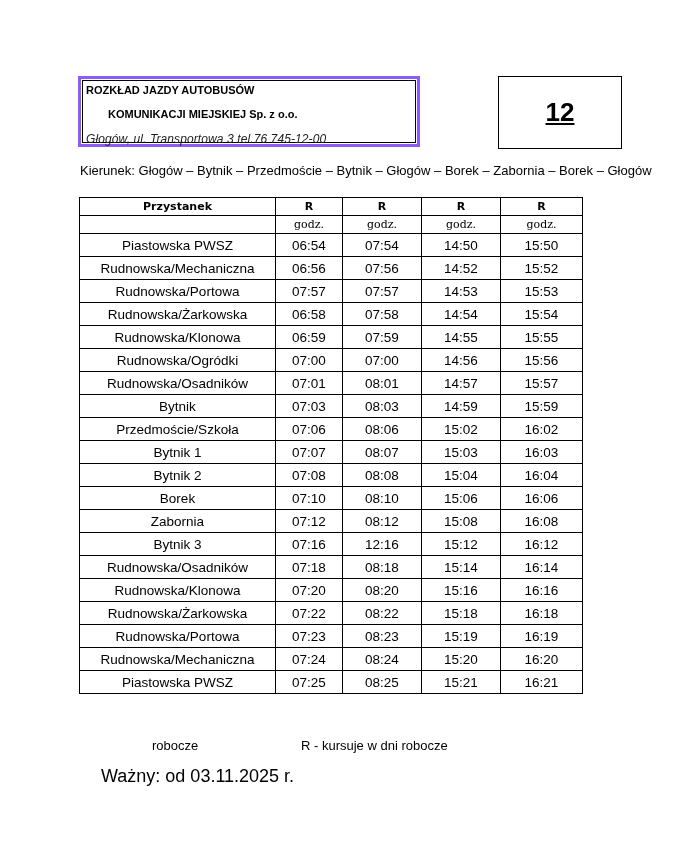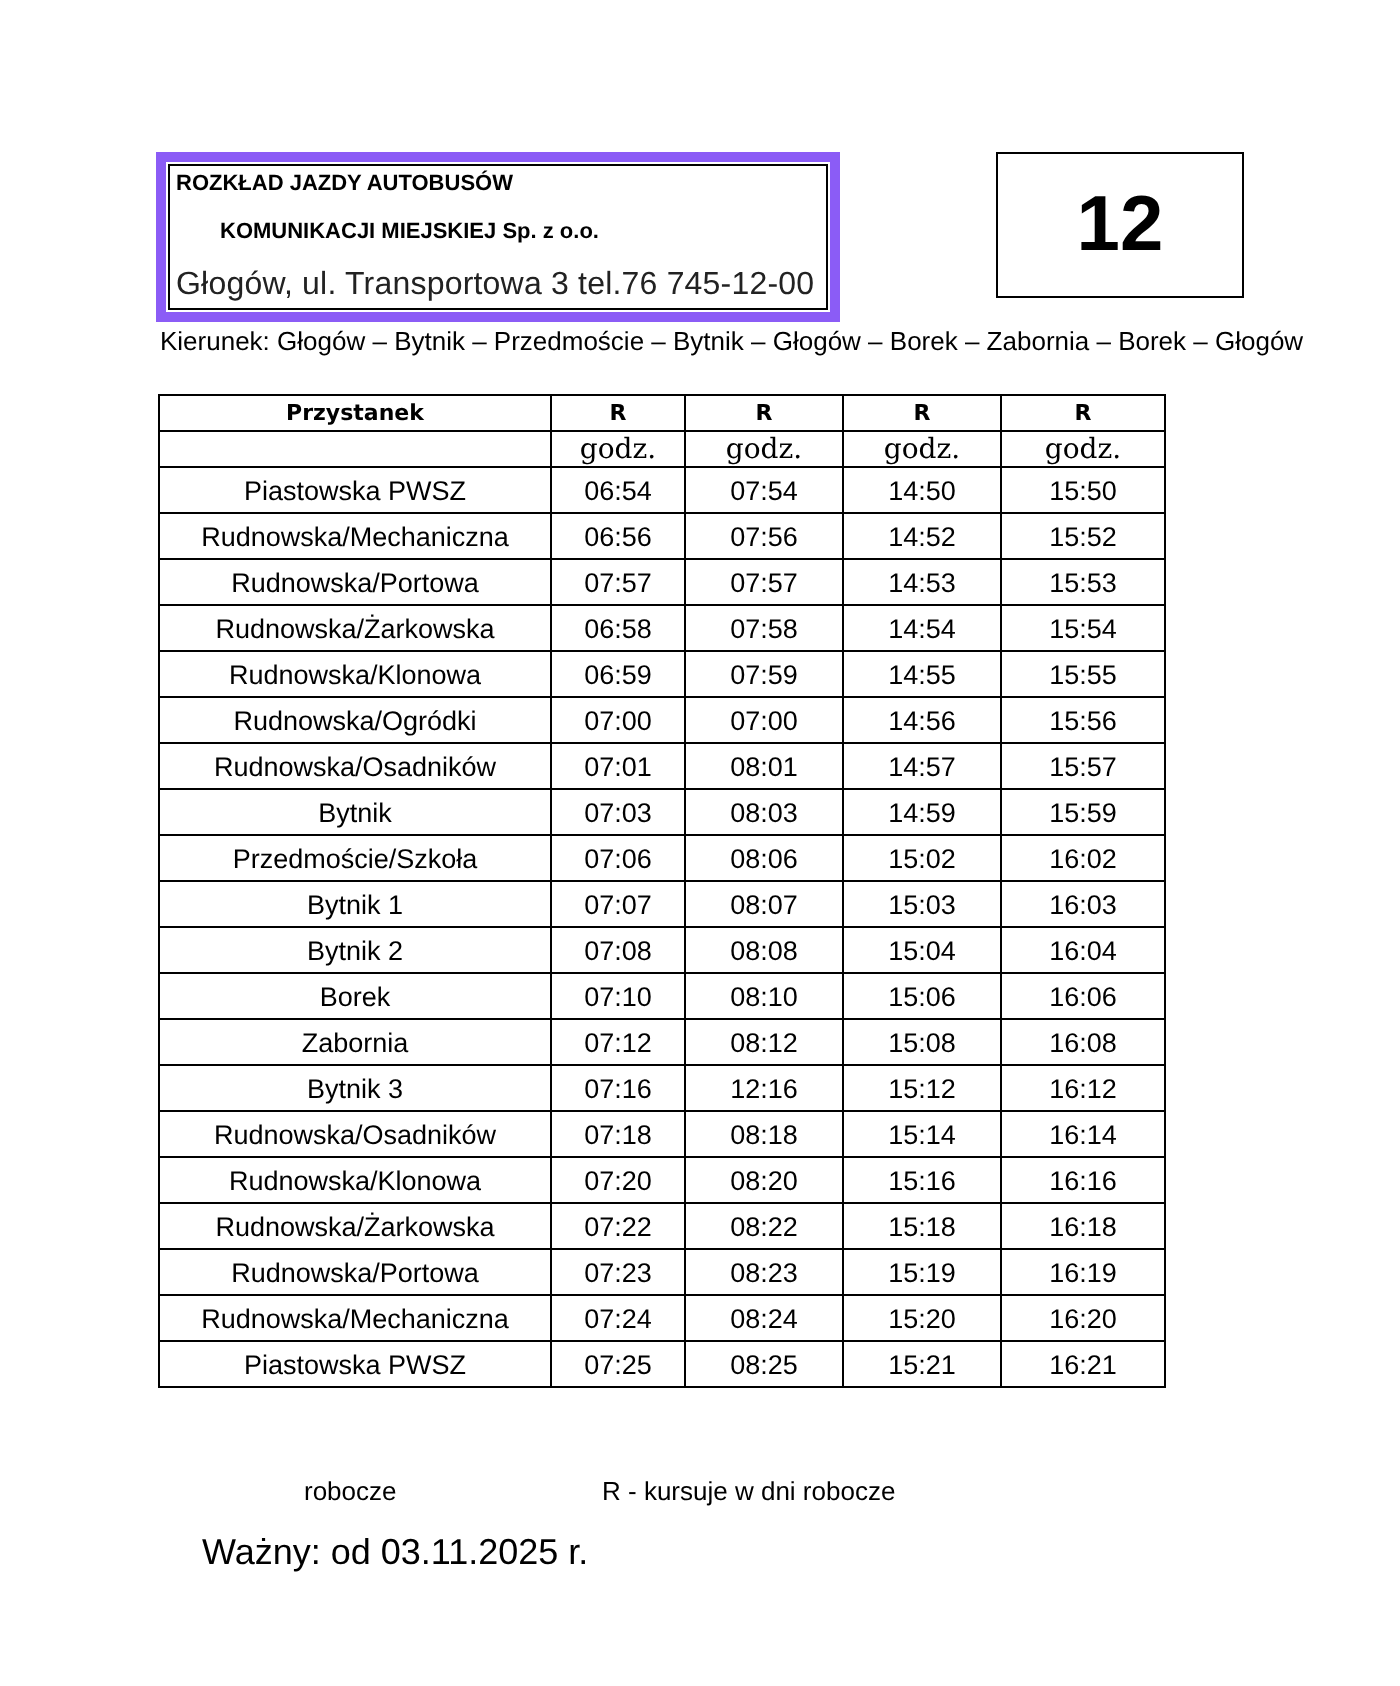--- a/index.html
+++ b/index.html
@@ -1,35 +1,35 @@
 <!DOCTYPE html>
 <html><head>
 <meta charset="utf-8">
 <style>
   html, body { margin:0; padding:0; background:#fff; }
   body { width:700px; height:843px; position:relative; font-family:"Liberation Sans", sans-serif; color:#000; overflow:hidden; }
-  .hdr-box { position:absolute; left:78px; top:76px; width:342px; height:85px; border:5px solid #8b5cf6; box-sizing:border-box; padding:1px; }
+  .hdr-box { position:absolute; left:78px; top:76px; width:342px; height:71px; border:3px solid #8b5cf6; box-sizing:border-box; padding:1px; }
   .hdr-inner { width:100%; height:100%; border:1px solid #000; box-sizing:border-box; position:relative; }
   .hdr-line { position:absolute; left:3px; font-size:11px; white-space:nowrap; }
   .hdr-line.b { font-weight:bold; }
   .hdr-l1 { top:3px; }
   .hdr-l2 { top:27px;padding-left:22px; }
-  .hdr-l3 { top:51px; font-size:16px; letter-spacing:0.1px; color:#222; }
+  .hdr-l3 { top:51px; font-size:12px; letter-spacing:0.1px; color:#222;font-style:italic; }
   .line-box { position:absolute; left:498px; top:76px; width:124px; height:73px; border:1px solid #000; box-sizing:border-box; display:flex; align-items:center; justify-content:center; }
-  .line-num { font-size:39px; font-weight:bold; }
+  .line-num { font-size:26px; font-weight:bold;text-decoration:underline; }
   .direction { position:absolute; left:80px; top:163px; font-size:13px; white-space:nowrap; }
   table.tt { position:absolute; left:79px; top:197px; border-collapse:collapse; table-layout:fixed; width:503px; }
   table.tt td, table.tt th { border:1px solid #000; text-align:center; padding:0; font-size:13.5px; font-weight:normal; }
   table.tt col.c0 { width:196px; }
   table.tt col.c1 { width:67px; }
   table.tt col.c2 { width:79px; }
   table.tt col.c3 { width:79px; }
   table.tt col.c4 { width:82px; }
   tr.h1 th { height:17px; font-family:"DejaVu Sans", sans-serif; font-weight:bold; font-size:11px; }
-  tr.h2 td { height:17px; font-family:"DejaVu Serif", serif; font-size:14px; }
+  tr.h2 td { height:17px; font-family:"DejaVu Serif", serif; font-size:11px; }
   tr.row td { height:22px; }
   .legend-l { position:absolute; left:152px; top:738px; font-size:13px; }
   .legend-r { position:absolute; left:301px; top:738px; font-size:13px; }
   .valid { position:absolute; left:101px; top:766px; font-size:18px; }
 </style>
 </head>
 <body>
 
 <div class="hdr-box">
   <div class="hdr-inner">

